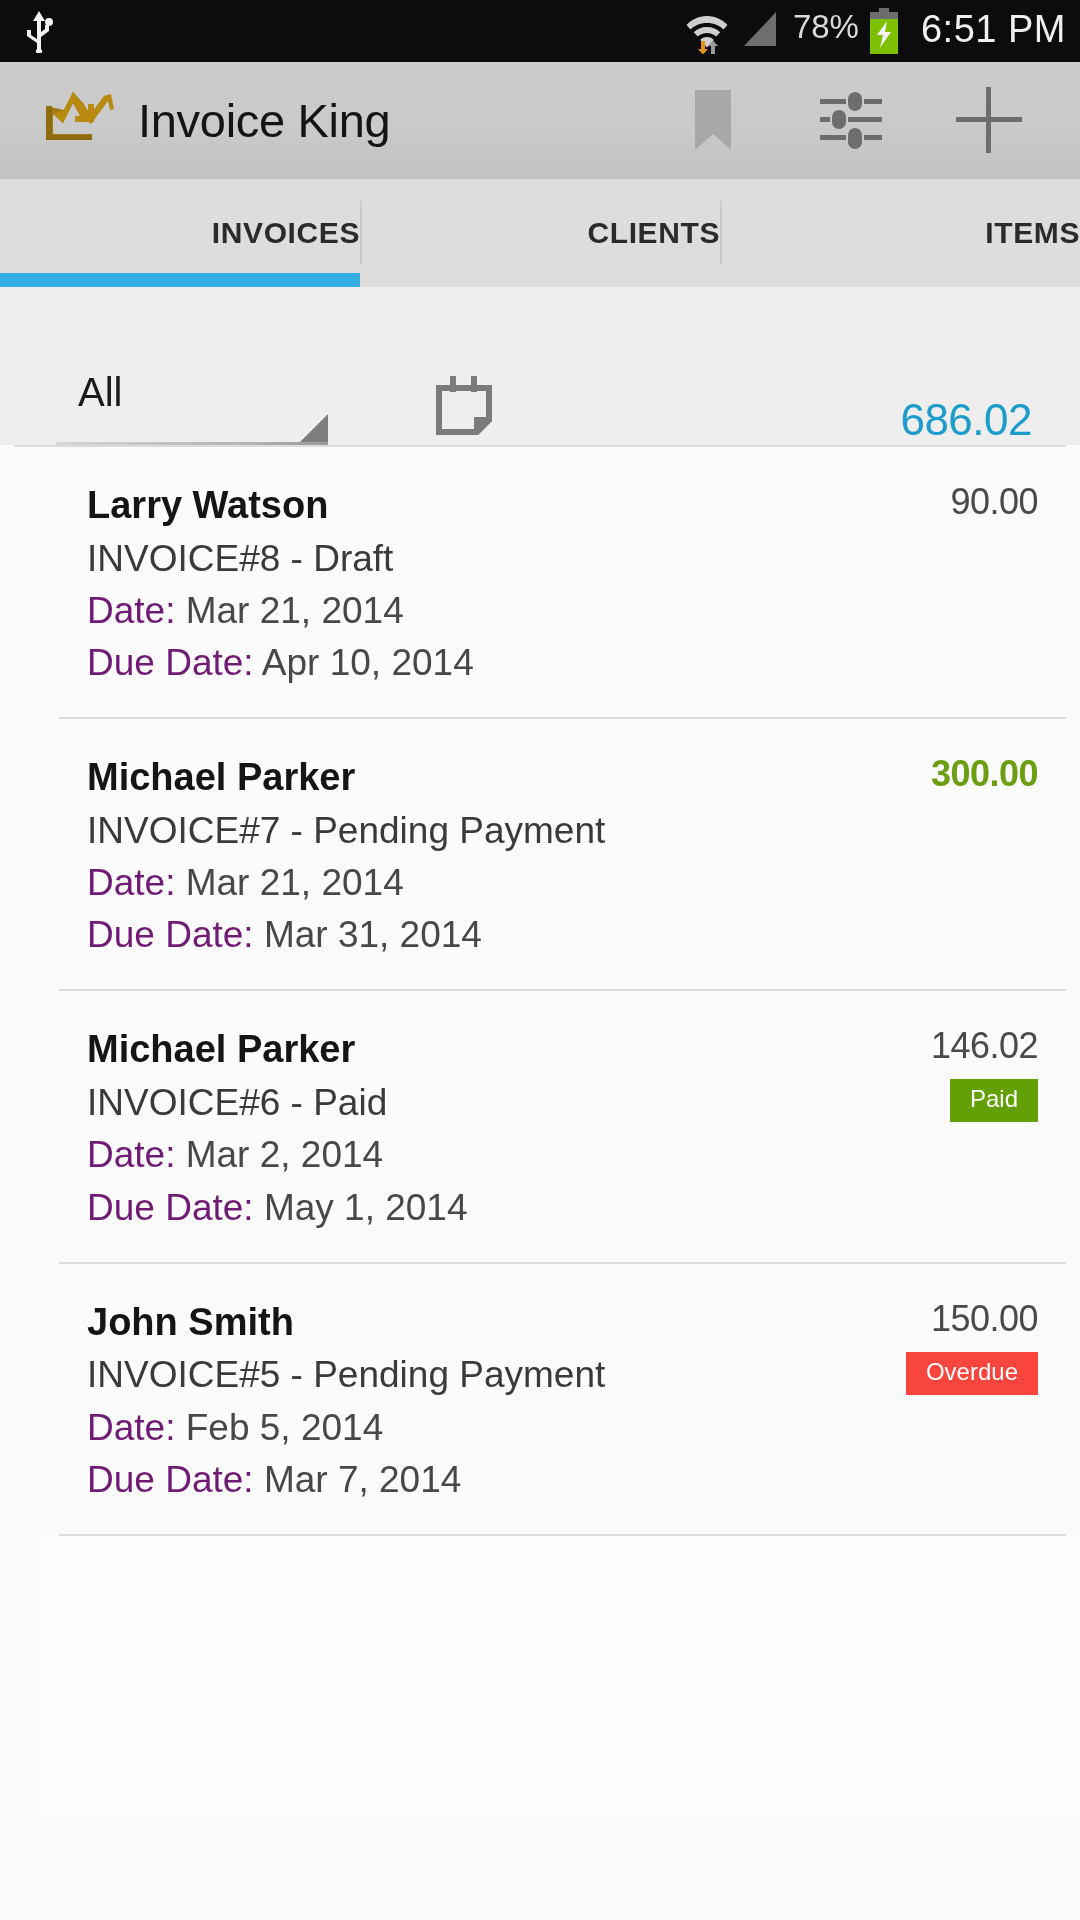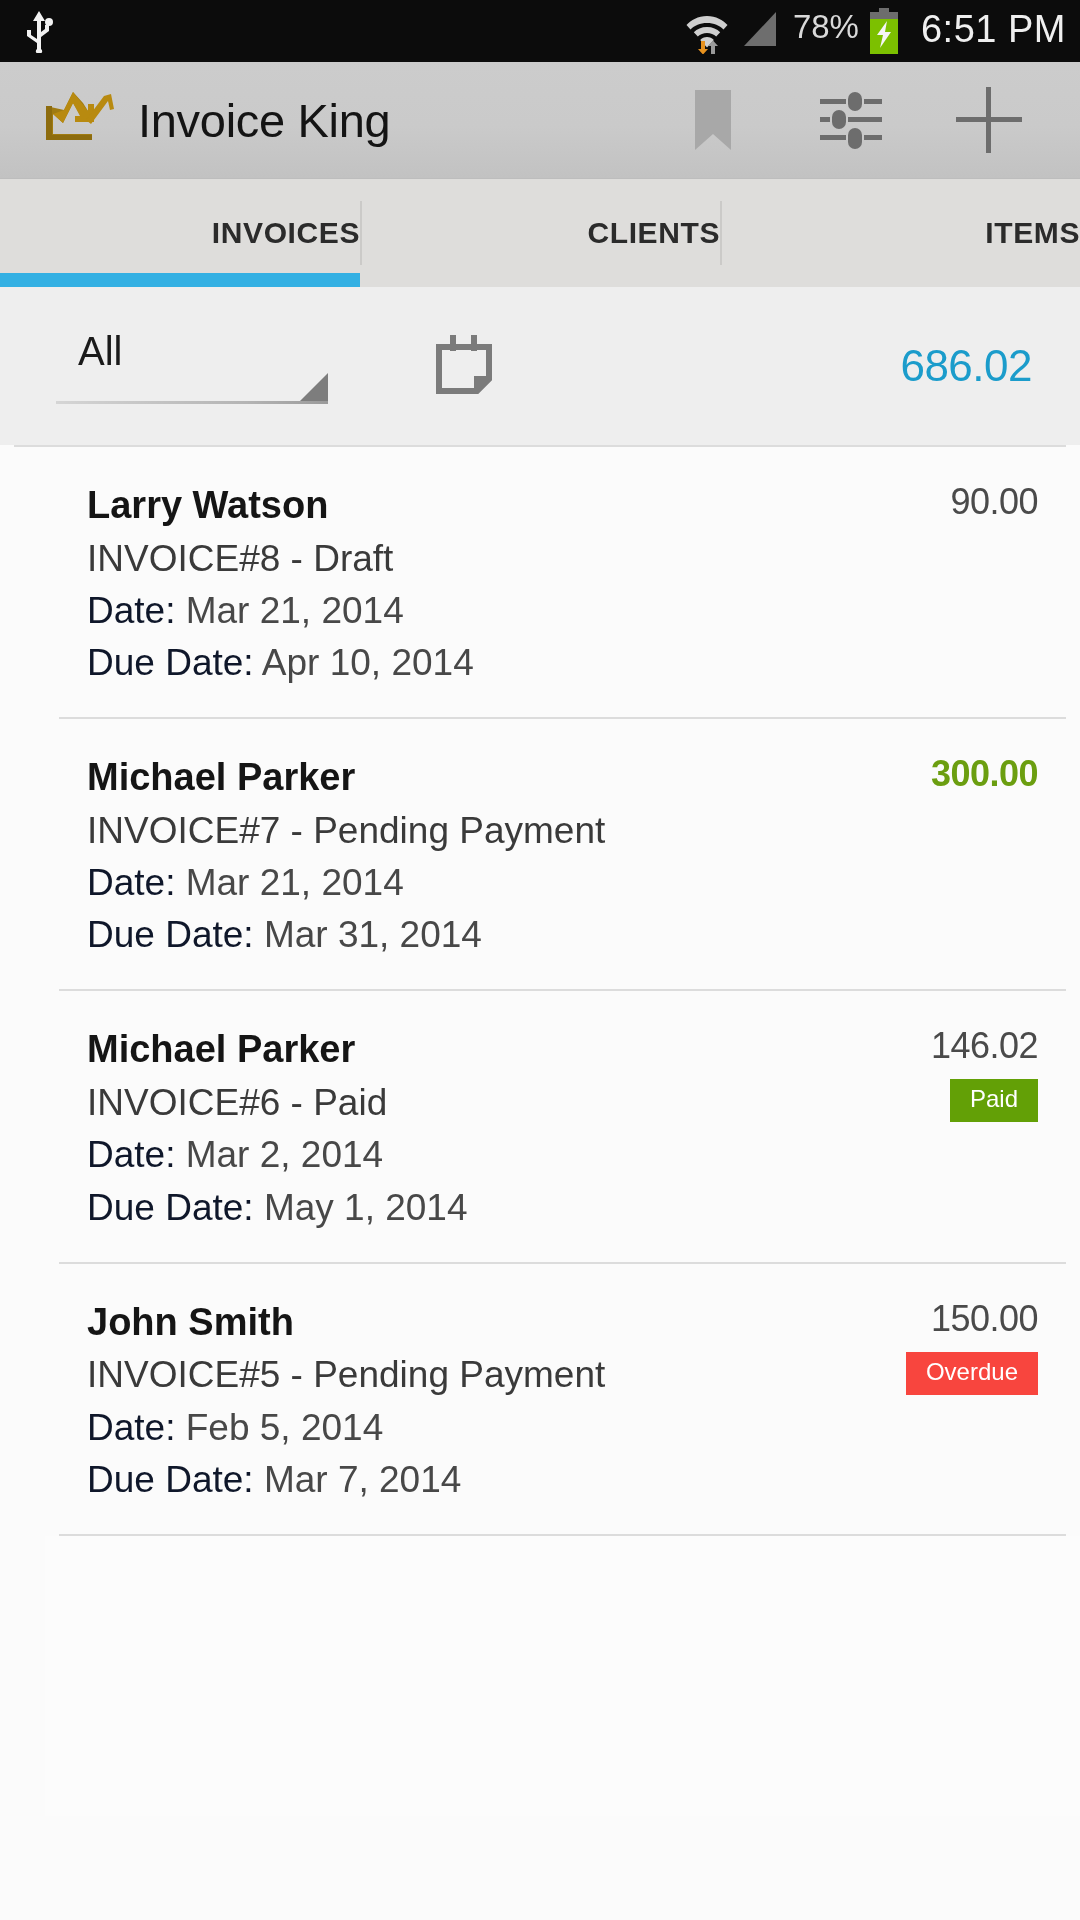--- a/index.html
+++ b/index.html
@@ -53,21 +53,21 @@
   .tab + .tab::before {
     content:""; position:absolute; left:0; top:22px; bottom:22px;
     width:2px; background:#cbcac8;
   }
   .tab-indicator {
     position:absolute; left:0; bottom:0; width:33.333%; height:14px; background:#33b0e3;
   }
 
   
   .filterbar {
-    height:158px; background:#eeeeee; display:flex; align-items:center;
+    height:158px; background:#eeeeee; display:flex; align-items:flex-end;
     padding:0 42px; position:relative;
   }
   .spinner {
     position:relative; width:272px; margin-left:14px; padding-bottom:12px;
   }
   .spinner-value { font-size:40px; color:#1a1a1a; padding:0 0 18px 22px; }
   .spinner-underline {
     position:absolute; left:0; right:0; bottom:0; height:3px;
     background:linear-gradient(to right,#d5d5d5 0%,#b4b4b4 70%,#9a9a9a 100%);
   }
@@ -85,21 +85,21 @@
   
   .list { background:#fbfbfb;padding-left:45px; }
   .sep { height:2px; background:#dcdcdc; margin:0 14px; }
   .row {
     position:relative; display:flex; padding:34px 42px 30px 42px; min-height:196px;
   }
   .row-main { flex:1 1 auto; min-width:0; }
   .client { font-size:38px; font-weight:bold; color:#151515; line-height:1.28; }
   .invline { font-size:37px; color:#3a3a3a; line-height:1.33; margin-top:4px; }
   .dline { font-size:37px; line-height:1.33; margin-top:3px; white-space:nowrap; }
-  .dlabel { color:#0f172a; }
+  .dlabel { color:#701a75; }
   .dvalue { color:#484848; }
   .row-side {
     flex:0 0 auto; display:flex; flex-direction:column; align-items:flex-end;
     padding-left:20px;
   }
   .amount { font-size:36px; color:#4a4a4a; letter-spacing:-0.5px; }
   .amount.green { color:#6b9e10; font-weight:bold; }
   .badge {
     margin-top:12px; padding:8px 20px 11px 20px; font-size:24px; color:#ffffff;
     line-height:1;

